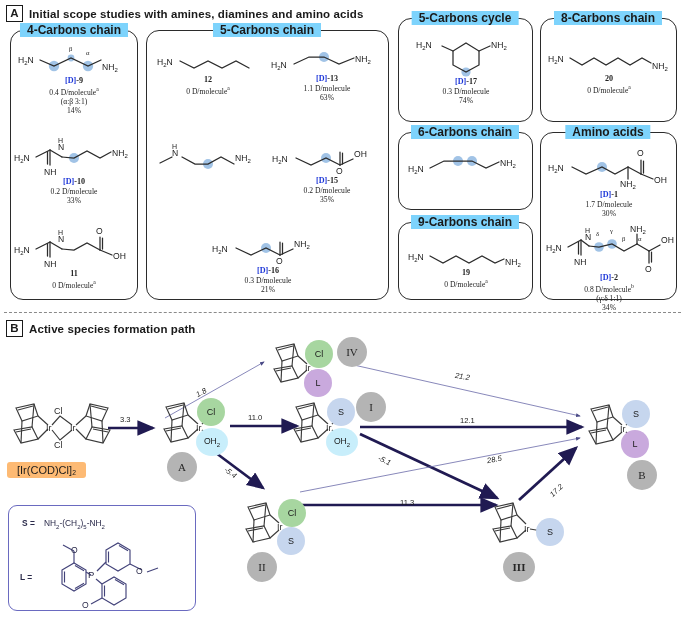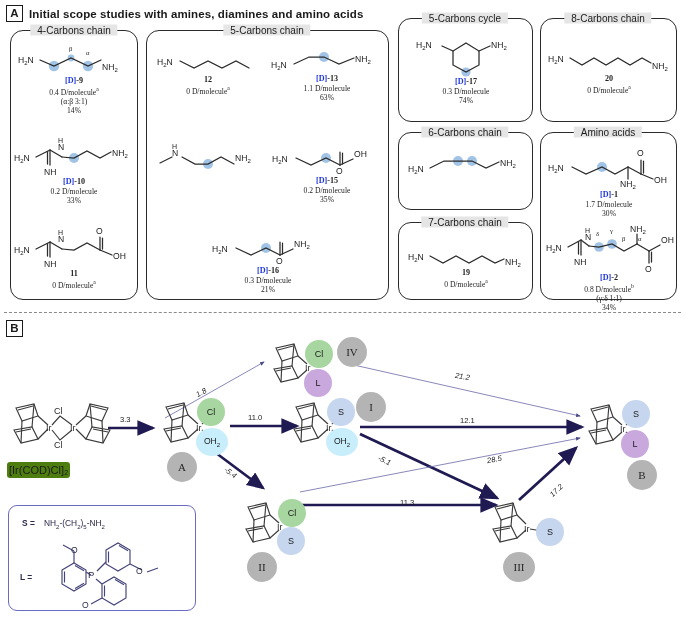--- a/index.html
+++ b/index.html
@@ -16,22 +16,22 @@
     border:1.4px solid #1a1a1a;
     width:15px;height:15px;
     display:flex;align-items:center;justify-content:center;
     font-size:11.5px;font-weight:bold;line-height:1;
   }
   .panel-title{font-size:11.5px;font-weight:bold;letter-spacing:.1px;}
 
   
   .box{position:absolute;border:1.1px solid #2b2b2b;border-radius:13px;box-sizing:border-box;}
   .box-cap{
-    position:absolute;background:#e5e5e5;padding:0 7px;
-    font-size:10px;font-weight:normal;white-space:nowrap;
+    position:absolute;background:#7dd3fc;padding:0 7px;
+    font-size:12px;font-weight:bold;white-space:nowrap;
     transform:translate(-50%,-50%);
   }
 
   .mol{position:absolute;text-align:center;}
   .cap{font-size:7.6px;line-height:1.24;color:#222;white-space:nowrap;font-family:Liberation Serif, serif;}
   .cap b{font-weight:bold;font-size:8.1px;}
   .D{color:#1b35d8;font-weight:bold;}
   sup{font-size:5.6px;}
 
   svg{display:block;overflow:visible;}
@@ -51,22 +51,22 @@
   .c-cl{background:#a7d6a0;}
   .c-oh{background:#c8eefb;}
   .c-s{background:#c6d6ee;}
   .c-l{background:#c9a9dd;}
   .complex{position:absolute;}
   .cod{stroke:#3a3a3a;stroke-width:1.15;fill:none;}
   .ir{font-size:9px;fill:#2b2b2b;font-family:"Liberation Sans",sans-serif;}
   .arrow-lbl{position:absolute;font-size:7.6px;font-style:italic;color:#1a1a1a;white-space:nowrap;}
   .arrow-lbl.plain{font-style:normal;}
   .namebox{
-    position:absolute;background:#4d7c0f;border-radius:3px;
-    padding:2px 2px;font-size:11px;color:#1c1c1c;white-space:nowrap;
+    position:absolute;background:#fdba74;border-radius:3px;
+    padding:2px 10px;font-size:11px;color:#1c1c1c;white-space:nowrap;
   }
   .legend{
     position:absolute;border:1.1px solid #6a6ac0;border-radius:9px;box-sizing:border-box;background:#fff;
   }
   .legend-txt{position:absolute;font-size:8.4px;color:#2a2a4a;white-space:nowrap;}
   .legend-txt.eq{font-weight:bold;}
 </style>
 </head>
 <body>
 
@@ -84,21 +84,21 @@
 <div class="box" style="left:398px;top:18px;width:135px;height:104px;"></div>
 <div class="box-cap" style="left:465px;top:18px;">5-Carbons cycle</div>
 
 <div class="box" style="left:540px;top:18px;width:137px;height:104px;"></div>
 <div class="box-cap" style="left:608px;top:18px;">8-Carbons chain</div>
 
 <div class="box" style="left:398px;top:132px;width:135px;height:78px;"></div>
 <div class="box-cap" style="left:465px;top:132px;">6-Carbons chain</div>
 
 <div class="box" style="left:398px;top:222px;width:135px;height:78px;"></div>
-<div class="box-cap" style="left:465px;top:222px;">7-Carbons chain</div>
+<div class="box-cap" style="left:465px;top:222px;">9-Carbons chain</div>
 
 <div class="box" style="left:540px;top:132px;width:137px;height:168px;"></div>
 <div class="box-cap" style="left:608px;top:132px;">Amino acids</div>
 
 <div class="mol" style="left:14px;top:42px;width:120px;">
   <svg width="120" height="34" viewBox="0 0 120 34">
     <circle class="dmark" cx="40" cy="24" r="5.2"></circle>
     <circle class="dmark" cx="57" cy="16" r="3.4"></circle>
     <circle class="dmark" cx="74" cy="24" r="5.2"></circle>
     <path class="bond" d="M26 18 L40 24 L57 16 L74 24 L87 18"></path>
@@ -292,20 +292,21 @@
     <text class="gk" x="78" y="16">β</text>
     <text class="gk" x="94" y="16">α</text>
   </svg>
   <div class="cap"><b><span class="D">[D]</span>-2</b><br>0.8 D/molecule<sup>b</sup><br>(γ:δ 1:1)<br>34%</div>
 </div>
 
 <div class="divider" style="top:312px;"></div>
 
 <div class="panel-head" style="position:absolute;left:6px;top:320px;">
   <div class="panel-letter">B</div>
+  <div class="panel-title">Active species formation path</div>
 </div>
 
 <svg width="685" height="290" viewBox="0 0 685 290" style="position:absolute;left:0;top:330px;">
   <defs>
     <marker id="ah-bold" markerWidth="7" markerHeight="7" refX="6" refY="3" orient="auto">
       <path d="M0,0 L7,3 L0,6 z" fill="#201a52"></path>
     </marker>
     <marker id="ah-thin" markerWidth="6" markerHeight="6" refX="5" refY="2.6" orient="auto">
       <path d="M0,0.2 L6,2.6 L0,5 z" fill="#4a4a86"></path>
     </marker>
@@ -476,21 +477,21 @@
     <path class="cod" d="M14 22 L13 44"></path>
     <path class="cod" d="M30 17 L39 26"></path>
     <path class="cod" d="M30 40 L39 32"></path>
     <path class="cod" d="M43 31 L55 33"></path>
     <text class="ir" x="37" y="34">Ir</text>
   </svg>
 </div>
 <div class="circ c-s" style="left:536px;top:518px;width:28px;height:28px;">
     <span>S</span>
   </div>
-<div class="circ lbl-circ" style="left:503px;top:552px;width:32px;height:30px;">III</div>
+<div class="circ lbl-circ" style="left:503px;top:552px;width:32px;height:30px;font-weight:bold;">III</div>
 
 <div class="complex" style="left:583px;top:400px;">
   <svg width="58" height="56" viewBox="0 0 58 56">
     <path class="cod" d="M8 9 L26 5 L30 17 L14 22 Z"></path>
     <path class="cod" d="M10 11 L25 7"></path>
     <path class="cod" d="M6 31 L24 28 L30 40 L13 44 Z"></path>
     <path class="cod" d="M8 33 L23 30"></path>
     <path class="cod" d="M26 5 L24 28"></path>
     <path class="cod" d="M14 22 L13 44"></path>
     <path class="cod" d="M30 17 L39 25"></path>

